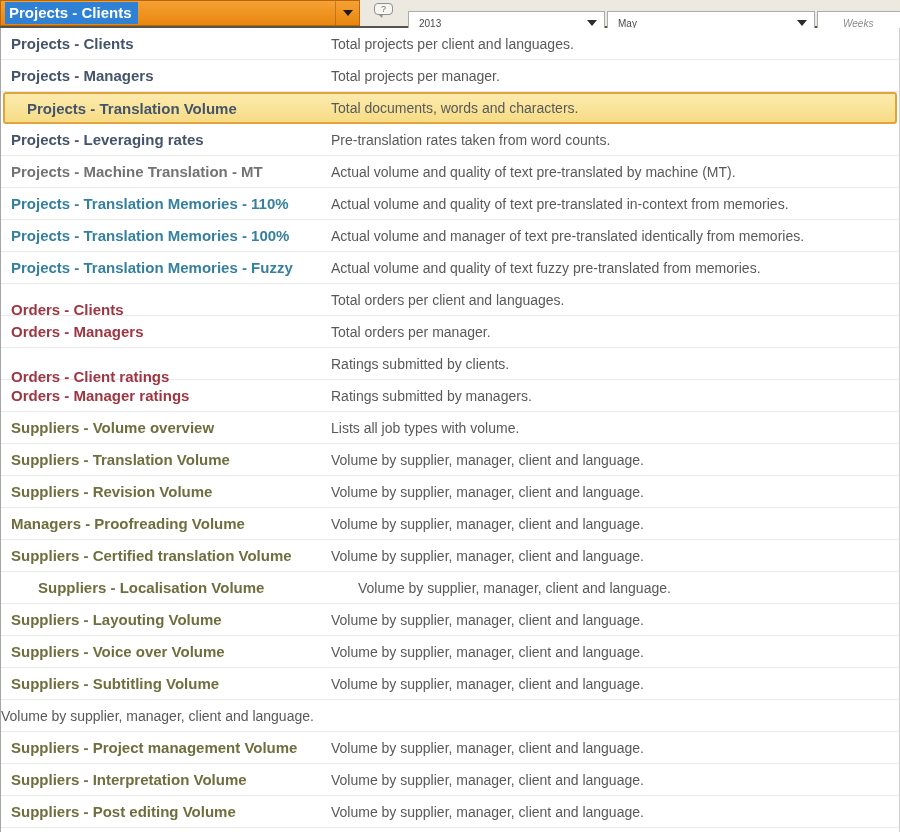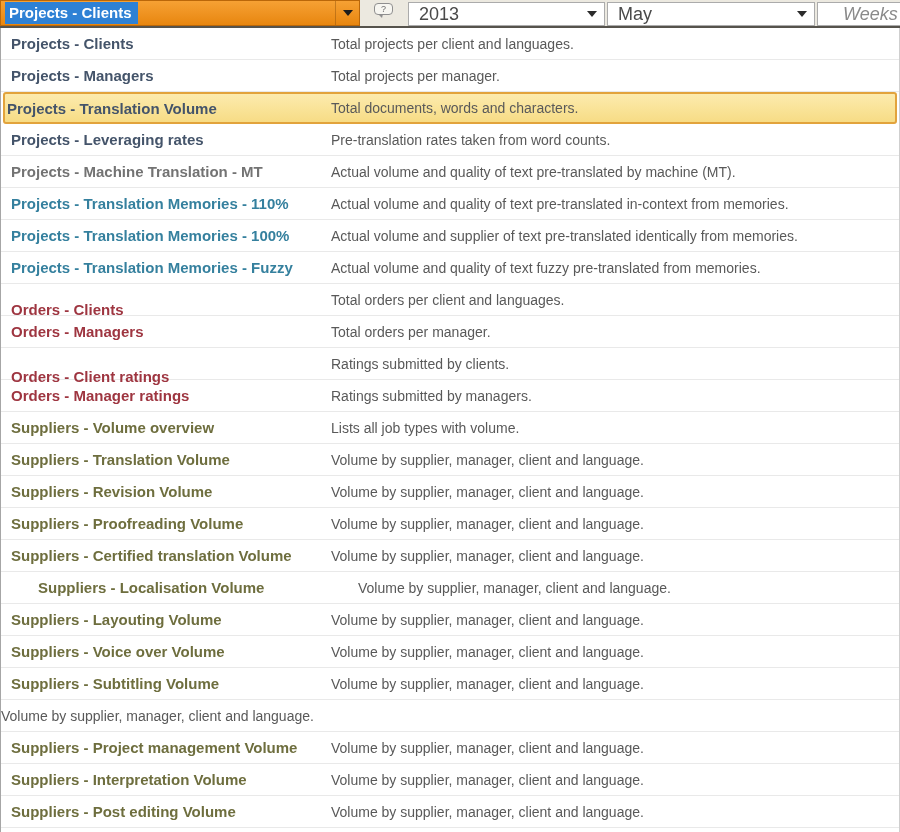--- a/index.html
+++ b/index.html
@@ -75,25 +75,25 @@
     content: "";
     position: absolute; left: 3px; bottom: -4px;
     width: 0; height: 0;
     border-left: 4px solid transparent;
     border-right: 1px solid transparent;
     border-top: 4px solid #8F8F8F;
   }
 
   
   .field {
-    position: absolute; top: 2px; height: 24px;
+    position: absolute; top: 11px; height: 24px;
     background: #ffffff;
     border: 1px solid #ABABAB;
     display: flex; align-items: center;
-    font-size: 18px;
+    font-size: 10px;
     color: #4A4A4A;
   }
   .field.year  { left: 408px; width: 197px; }
   .field.month { left: 607px; width: 208px; }
   .field.weeks { left: 817px; width: 83px; border-right: none; }
   .field .field-text { padding-left: 10px; white-space: nowrap; }
   .field.weeks .field-text {
     padding-left: 25px;
     font-style: italic;
     color: #8A8A8A;
@@ -137,21 +137,21 @@
     color: #595959;
     white-space: nowrap;
     overflow: hidden;
   }
   .row.selected {
     border: 2px solid #E2A33C;
     border-radius: 3px;
     margin: 0 2px;
     background: linear-gradient(#FCEBAE, #F7DC85);
   }
-  .row.selected .row-name { width: 326px; padding-left: 2px; }
+  .row.selected .row-name { width: 326px; padding-left: 22px; }
 </style>
 </head>
 <body>
 
 <div class="topbar">
   <div class="report-combo">
     <span class="sel-text">Projects - Clients</span>
     <span class="combo-arrow"></span>
   </div>
 
@@ -195,21 +195,21 @@
     <div class="row">
       <span class="row-name" style="color: #737373;">Projects - Machine Translation - MT</span>
       <span class="row-desc">Actual volume and quality of text pre-translated by machine (MT).</span>
     </div>
     <div class="row">
       <span class="row-name" style="color: rgb(53, 128, 158);">Projects - Translation Memories - 110%</span>
       <span class="row-desc">Actual volume and quality of text pre-translated in-context from memories.</span>
     </div>
     <div class="row">
       <span class="row-name" style="color: rgb(53, 128, 158);">Projects - Translation Memories - 100%</span>
-      <span class="row-desc">Actual volume and supplier of text pre-translated identically from memories.</span>
+      <span class="row-desc">Actual volume and manager of text pre-translated identically from memories.</span>
     </div>
     <div class="row">
       <span class="row-name" style="color: rgb(53, 128, 158);">Projects - Translation Memories - Fuzzy</span>
       <span class="row-desc">Actual volume and quality of text fuzzy pre-translated from memories.</span>
     </div>
     <div class="row">
       <span class="row-name" style="color: rgb(158, 53, 64); margin-top: 20px;">Orders - Clients</span>
       <span class="row-desc">Total orders per client and languages.</span>
     </div>
     <div class="row">
@@ -230,21 +230,21 @@
     </div>
     <div class="row">
       <span class="row-name" style="color: rgb(110, 110, 62);">Suppliers - Translation Volume</span>
       <span class="row-desc">Volume by supplier, manager, client and language.</span>
     </div>
     <div class="row">
       <span class="row-name" style="color: rgb(110, 110, 62);">Suppliers - Revision Volume</span>
       <span class="row-desc">Volume by supplier, manager, client and language.</span>
     </div>
     <div class="row">
-      <span class="row-name" style="color: rgb(110, 110, 62);">Suppliers - Proofreading Volume</span>
+      <span class="row-name" style="color: rgb(110, 110, 62);">Managers - Proofreading Volume</span>
       <span class="row-desc">Volume by supplier, manager, client and language.</span>
     </div>
     <div class="row">
       <span class="row-name" style="color: rgb(110, 110, 62);">Suppliers - Certified translation Volume</span>
       <span class="row-desc">Volume by supplier, manager, client and language.</span>
     </div>
     <div class="row">
       <span class="row-name" style="color: rgb(110, 110, 62); margin-left: 27px;">Suppliers - Localisation Volume</span>
       <span class="row-desc">Volume by supplier, manager, client and language.</span>
     </div>

